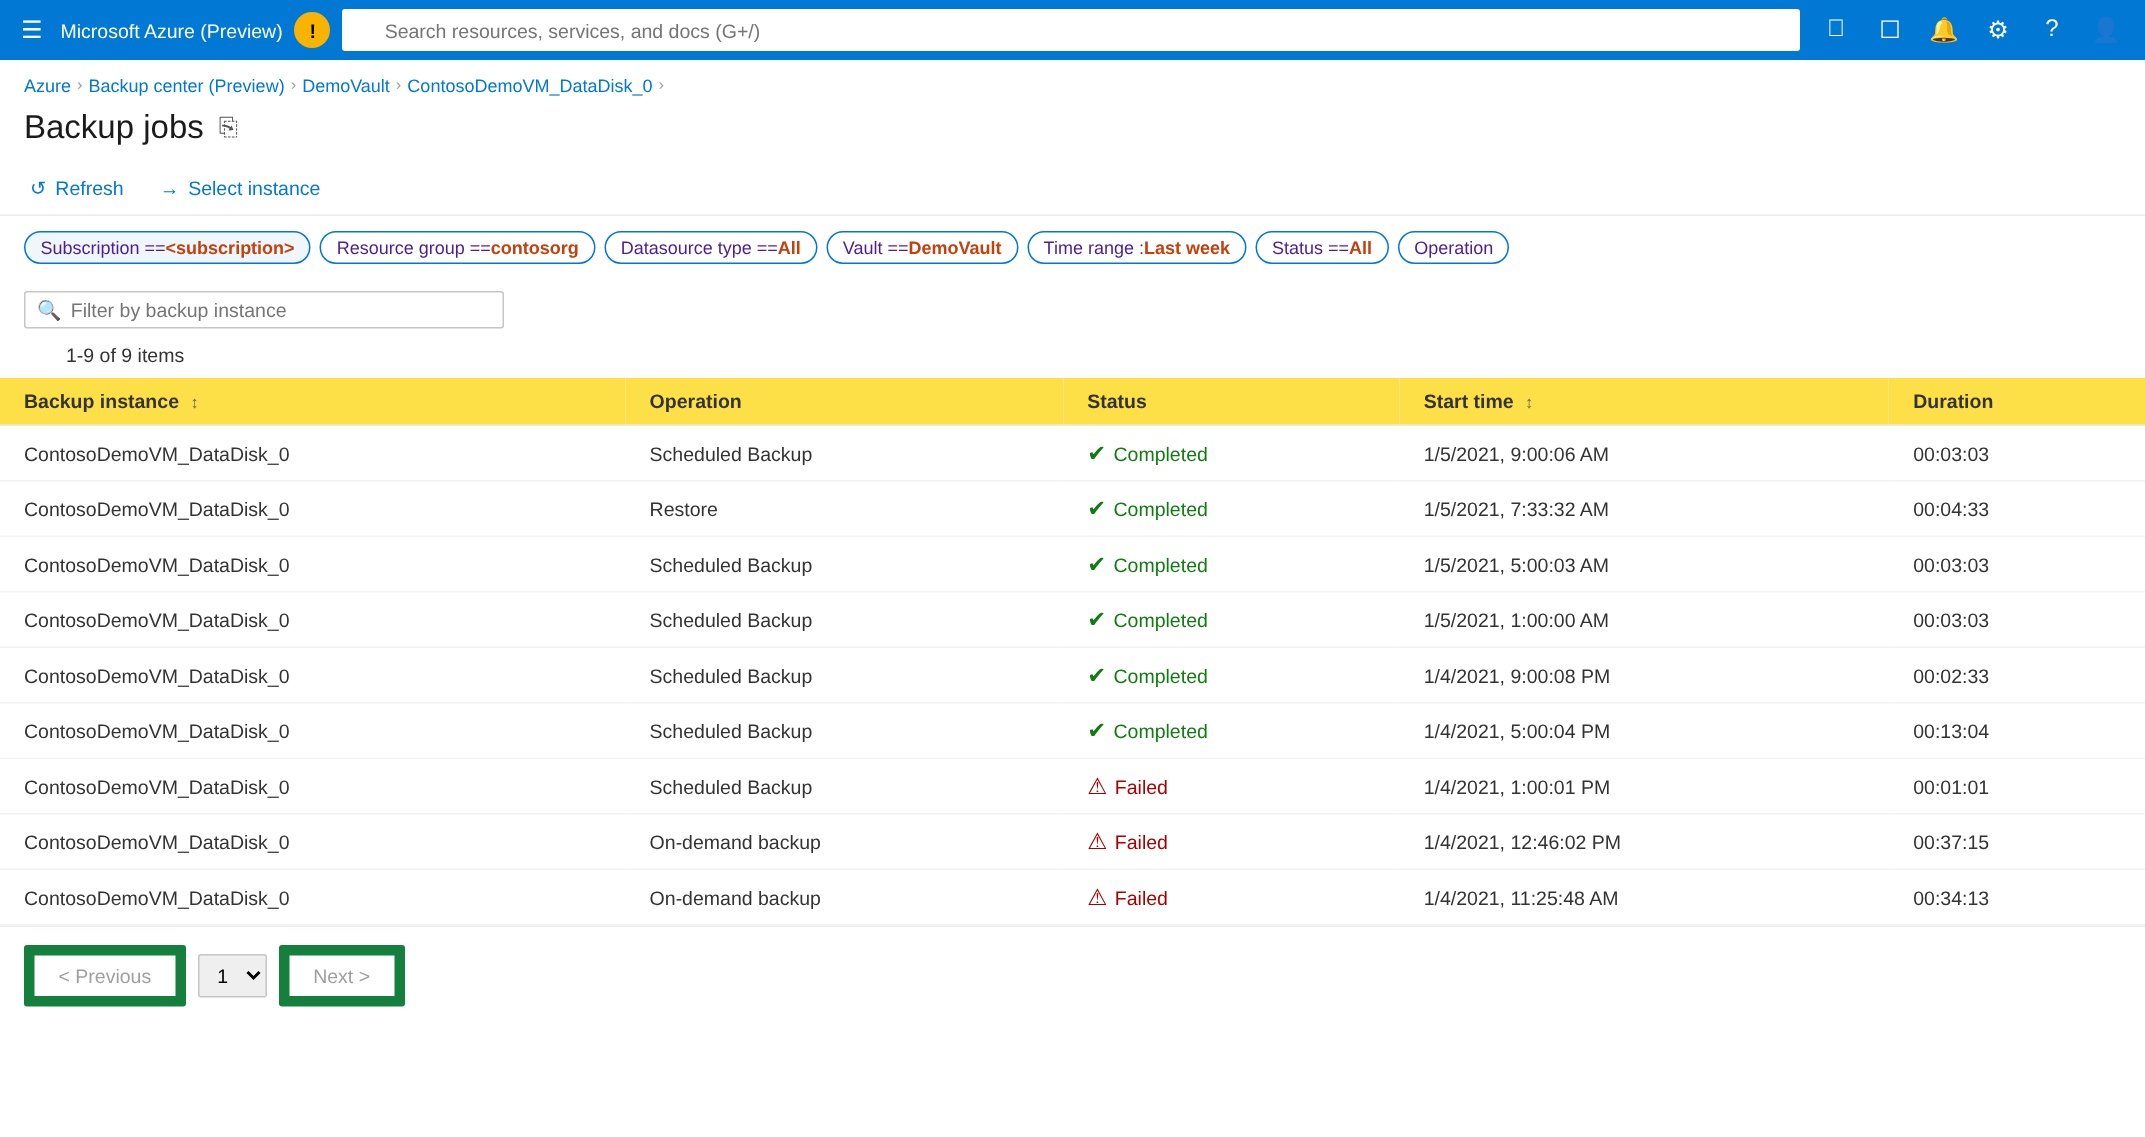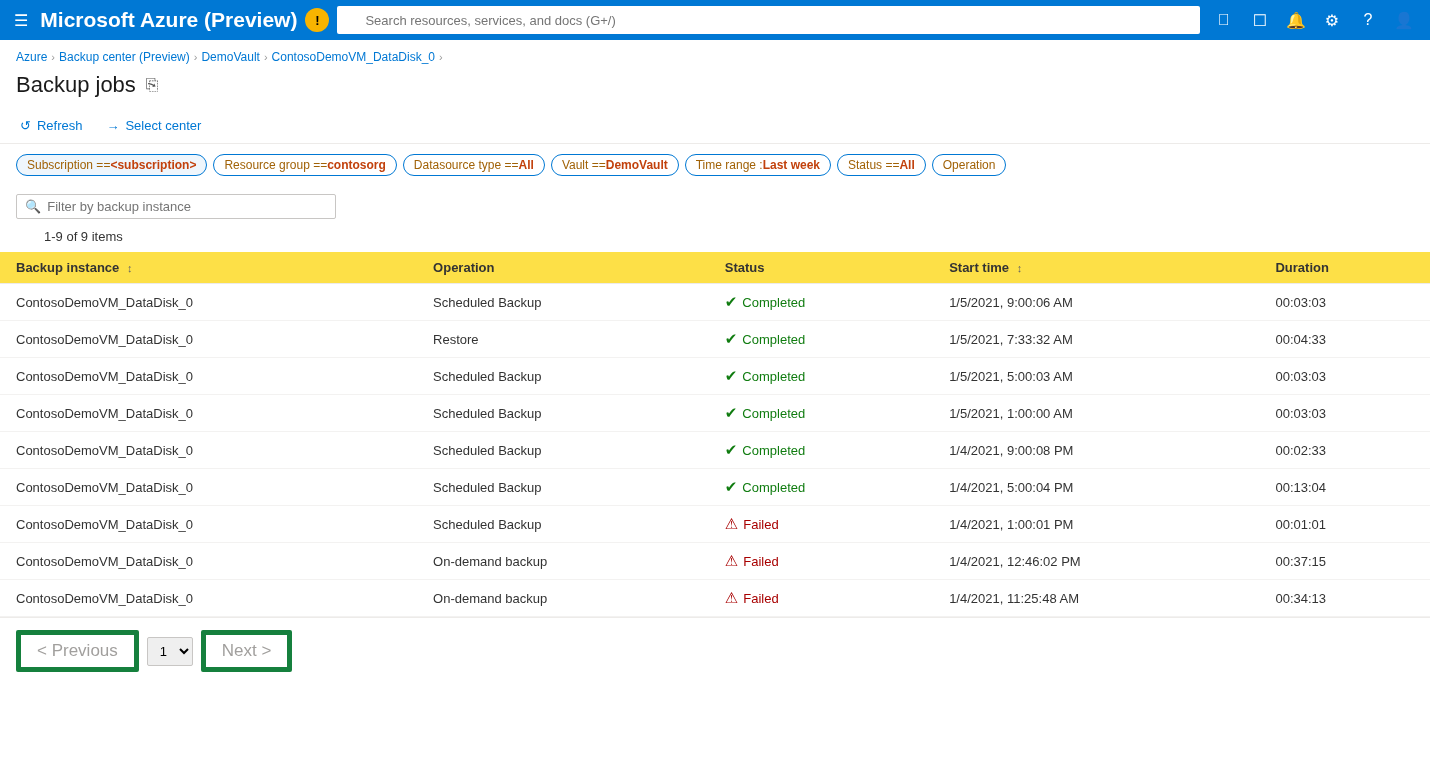--- a/index.html
+++ b/index.html
@@ -9,21 +9,21 @@
     .topbar {
       background: #0078d4;
       height: 40px;
       display: flex;
       align-items: center;
       padding: 0 10px;
       gap: 8px;
       color: #fff;
     }
     .topbar-hamburger { font-size: 16px; cursor: pointer; padding: 4px; }
-    .topbar-title { font-size: 21px; font-weight: 700; white-space: nowrap; }
+    .topbar-title { font-size: 13px; font-weight: 400; white-space: nowrap; }
     .topbar-warning-icon {
       background: #f8b400;
       border-radius: 50%;
       width: 24px; height: 24px;
       display: flex; align-items: center; justify-content: center;
       font-size: 13px; color: #000; font-weight: bold;
     }
     .topbar-search {
       flex: 1;
       height: 28px;
@@ -86,21 +86,21 @@
       font-size: 12px;
       white-space: nowrap;
       cursor: pointer;
       background: #fff;
       color: #333;
     }
     .filter-chip.active {
       background: #eff6fc;
       border-color: #0078d4;
     }
-    .filter-chip .filter-label { color: #a16207; }
+    .filter-chip .filter-label { color: #4c1d95; }
     .filter-chip .filter-value { font-weight: 700; color: #c2410c; }
 
     
     .search-area {
       padding: 8px 16px 6px;
     }
     .search-box {
       display: flex; align-items: center;
       border: 1px solid #c8c6c4;
       border-radius: 2px;
@@ -156,24 +156,24 @@
     .status-icon-fail { color: #a80000; font-size: 15px; }
 
     
     .pagination {
       display: flex; align-items: center;
       padding: 12px 16px;
       gap: 8px;
       border-top: 1px solid #edebe9;
     }
     .pagination-btn {
-      border: 5px solid #15803d;
+      border: 7px solid #15803d;
       background: #fff;
       padding: 6px 16px;
-      font-size: 17px;
+      font-size: 13px;
       cursor: pointer;
       border-radius: 2px;
       color: #333;
     }
     .pagination-btn:disabled { color: #a19f9d; cursor: default; }
     .page-select {
       border: 1px solid #c8c6c4;
       border-radius: 2px;
       padding: 5px 8px;
       font-size: 13px;
@@ -217,21 +217,21 @@
   <span class="page-title-icon" title="Open in new tab">⎘</span>
 </div>
 
 <div class="toolbar">
   <button class="toolbar-btn">
     <span>↺</span>
     <span>Refresh</span>
   </button>
   <button class="toolbar-btn">
     <span>→</span>
-    <span>Select center</span>
+    <span>Select instance</span>
   </button>
 </div>
 
 <div class="filters-row">
   <div class="filter-chip active">
     <span class="filter-label">Subscription == </span>
     <span class="filter-value">&lt;subscription&gt;</span>
   </div>
   <div class="filter-chip">
     <span class="filter-label">Resource group == </span>

